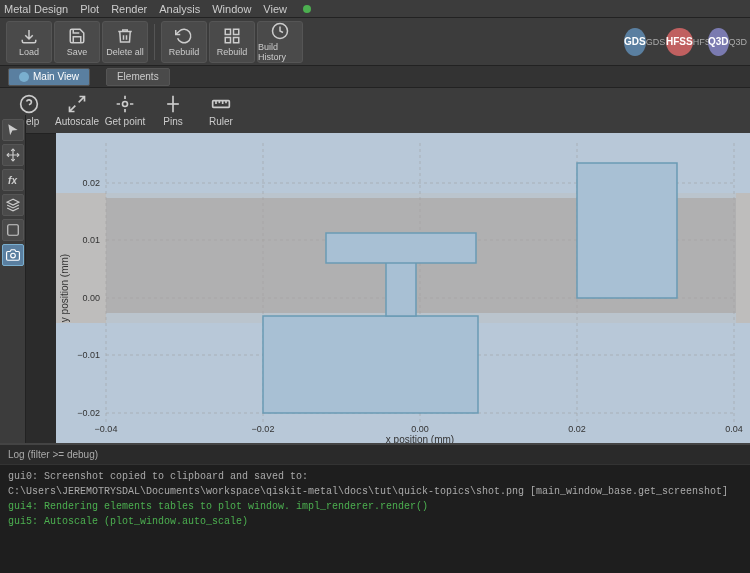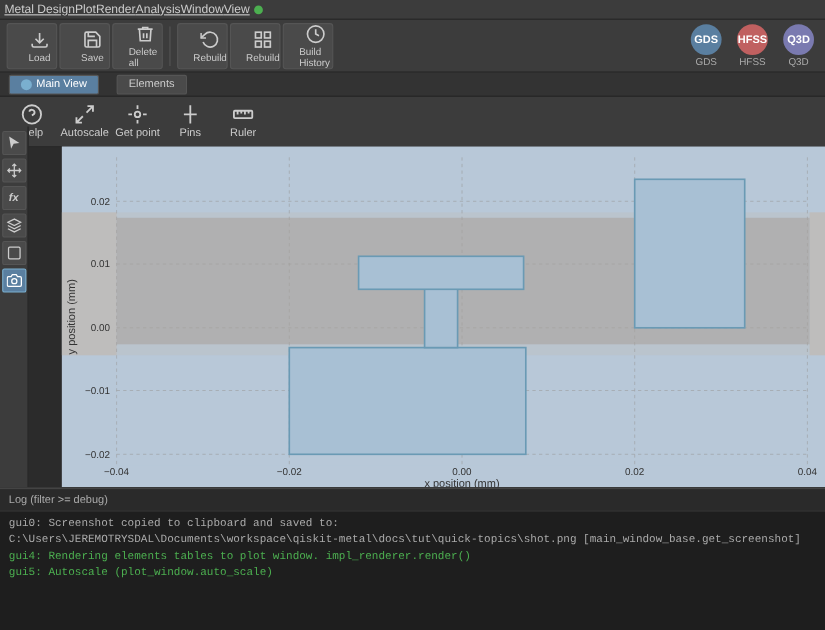--- a/index.html
+++ b/index.html
@@ -1,31 +1,31 @@
 <!DOCTYPE html>
 <html><head>
   <meta charset="utf-8">
   <style>
     * { box-sizing: border-box; margin: 0; padding: 0; }
     body { width: 750px; height: 573px; background: #2b2b2b; font-family: 'Segoe UI', Arial, sans-serif; font-size: 11px; color: #ccc; overflow: hidden; }
 
     
-    #menubar { background: #3c3c3c; height: 18px; display: flex; align-items: center; padding: 0 4px; border-bottom: 1px solid #222; text-decoration: underline; }
+    #menubar { background: #3c3c3c; height: 18px; display: flex; align-items: center; padding: 0 4px; gap: 12px; border-bottom: 1px solid #222; }
     .menu-item { color: #ccc; font-size: 11px; cursor: pointer; }
     #menubar .active-indicator { width: 8px; height: 8px; background: #4CAF50; border-radius: 50%; margin-left: 4px; }
 
     
     #toolbar { background: #3c3c3c; height: 48px; display: flex; align-items: center; padding: 2px 6px; gap: 2px; border-bottom: 1px solid #222; }
-    .toolbar-btn { display: flex; flex-direction: column; align-items: center; justify-content: center; width: 46px; height: 42px; background: #4a4a4a; border: 1px solid #555; border-radius: 3px; cursor: pointer; color: #ccc; font-size: 9px; gap: 2px; padding-left: 14px; }
+    .toolbar-btn { display: flex; flex-direction: column; align-items: center; justify-content: center; width: 46px; height: 42px; background: #4a4a4a; border: 1px solid #555; border-radius: 3px; cursor: pointer; color: #ccc; font-size: 9px; gap: 2px; }
     .toolbar-btn svg { width: 18px; height: 18px; }
     .toolbar-sep { width: 1px; height: 36px; background: #555; margin: 0 4px; }
 
     
     #eda-tools { margin-left: auto; display: flex; align-items: center; gap: 6px; }
-    .eda-btn { display: flex; flex-direction: column; align-items: center; width: 36px; cursor: pointer; }
+    .eda-btn { display: flex; flex-direction: row; align-items: center; width: 36px; cursor: pointer; }
     .eda-btn-circle { width: 28px; height: 28px; border-radius: 50%; display: flex; align-items: center; justify-content: center; font-size: 10px; font-weight: bold; color: #fff; }
     .eda-btn-label { font-size: 9px; color: #aaa; margin-top: 1px; }
     .gds { background: #5a7fa0; }
     .hfss { background: #c06060; }
     .q3d { background: #7a7ab0; }
 
     
     #tabbar { background: #333; height: 22px; display: flex; align-items: center; padding: 0 8px; gap: 16px; border-bottom: 1px solid #222; }
     .tab { display: flex; align-items: center; gap: 4px; padding: 2px 10px; background: #4a4a4a; border: 1px solid #555; border-radius: 2px; cursor: pointer; font-size: 10px; color: #ccc; height: 18px; }
     .tab.active { background: #5a7fa0; color: #fff; }

